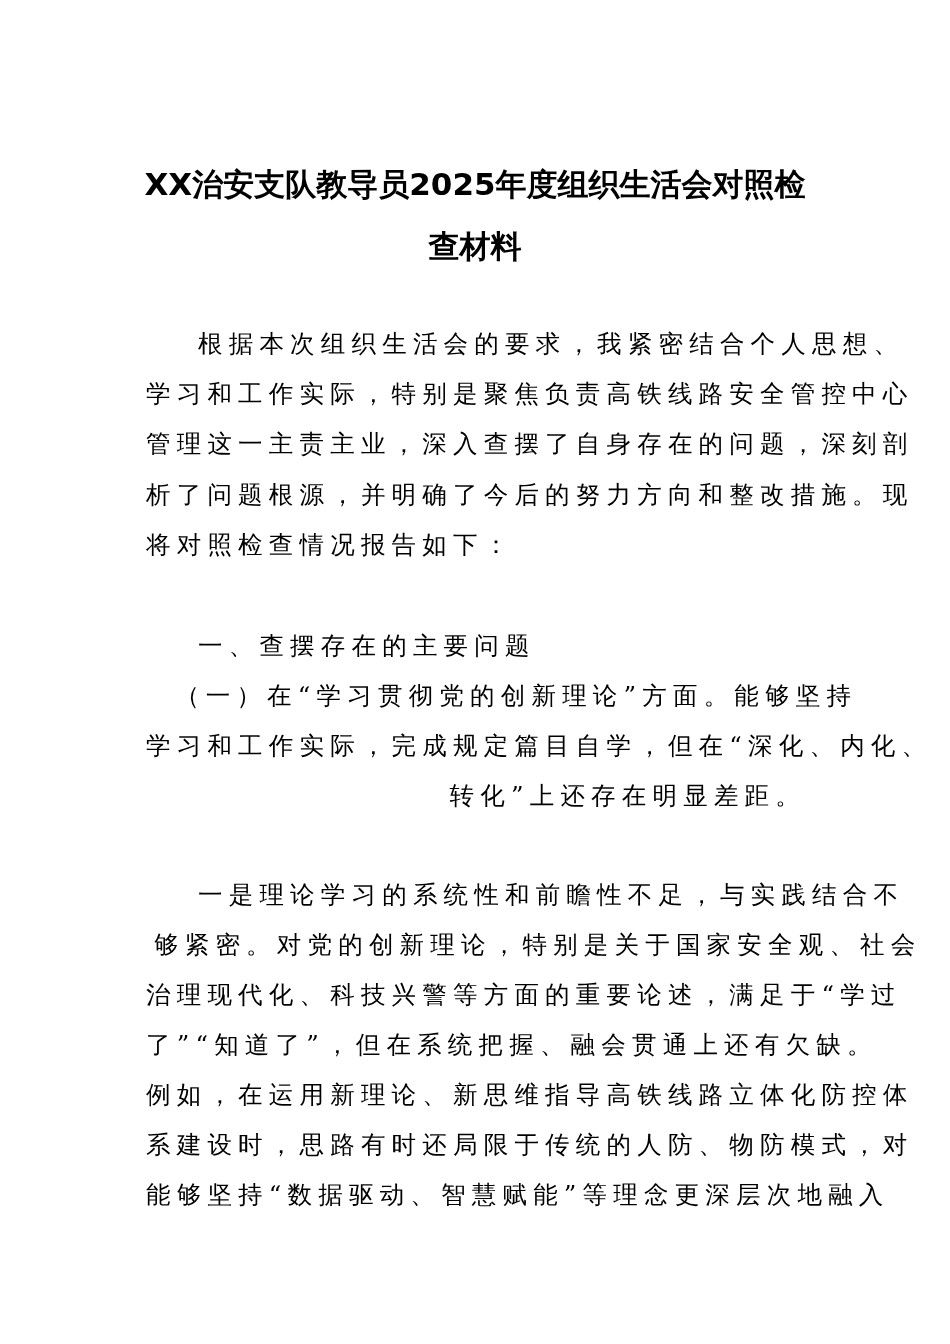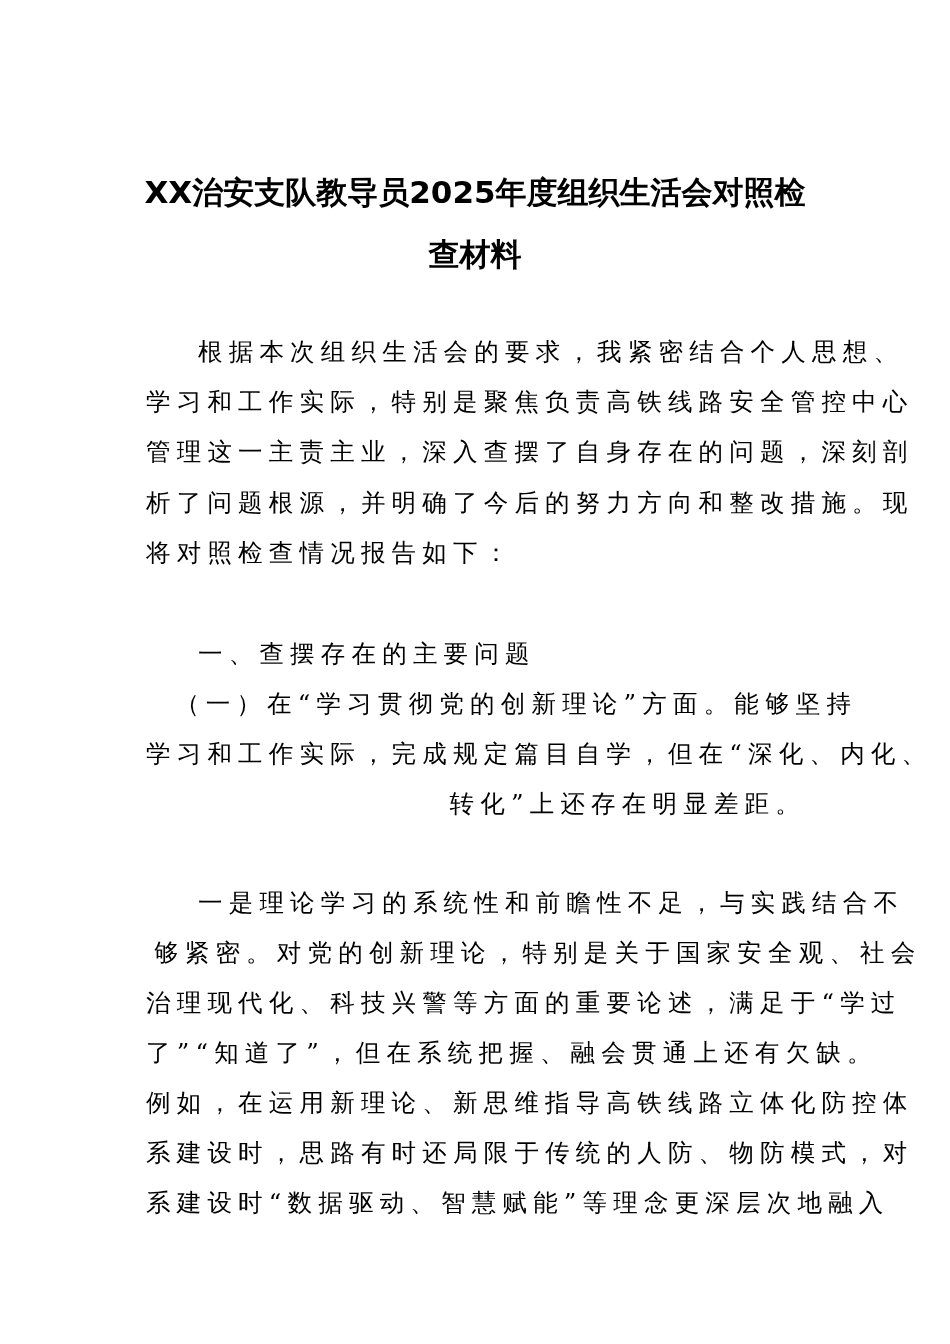--- a/index.html
+++ b/index.html
@@ -10,21 +10,21 @@
     body {
       width: 950px;
       height: 1344px;
       position: relative;
       overflow: hidden;
       font-family: "DejaVu Sans", sans-serif;
       color: #000000;
     }
     .page {
       position: absolute;
-      left: 0; top: 12px;
+      left: 0; top: 4px;
       width: 950px;
       height: 968px;
       background: #ffffff;
     }
     .title-line {
       position: absolute;
       left: 0;
       width: 950px;
       text-align: center;
       font-family: "DejaVu Sans", sans-serif;
@@ -66,15 +66,15 @@
   <div class="line indent-small" style="top:677px;">（一）在“学习贯彻党的创新理论”方面。能够坚持</div>
   <div class="line" style="top:727px;">学习和工作实际，完成规定篇目自学，但在“深化、内化、</div>
   <div class="line" style="top:777px;text-align:right;">转化”上还存在明显差距。</div>
 
   <div class="line indent" style="top:876px;">一是理论学习的系统性和前瞻性不足，与实践结合不</div>
   <div class="line" style="top:926px;margin-left:8px;">够紧密。对党的创新理论，特别是关于国家安全观、社会</div>
   <div class="line" style="top:976px;">治理现代化、科技兴警等方面的重要论述，满足于“学过</div>
   <div class="line" style="top:1026px;">了”“知道了”，但在系统把握、融会贯通上还有欠缺。</div>
   <div class="line" style="top:1076px;">例如，在运用新理论、新思维指导高铁线路立体化防控体</div>
   <div class="line" style="top:1126px;">系建设时，思路有时还局限于传统的人防、物防模式，对</div>
-  <div class="line" style="top:1176px;">系建设时“数据驱动、智慧赋能”等理念更深层次地融入</div>
+  <div class="line" style="top:1176px;">能够坚持“数据驱动、智慧赋能”等理念更深层次地融入</div>
 
 </div>
 
 </body></html>

